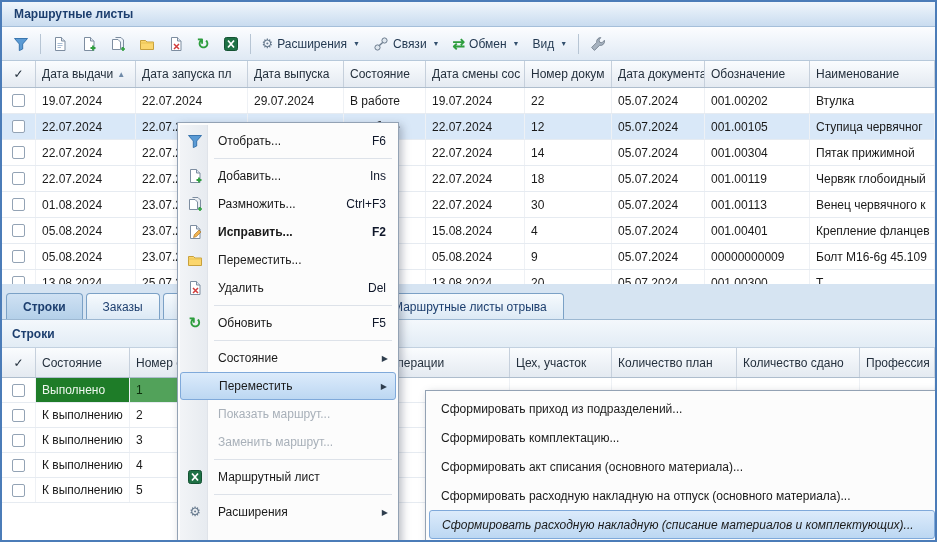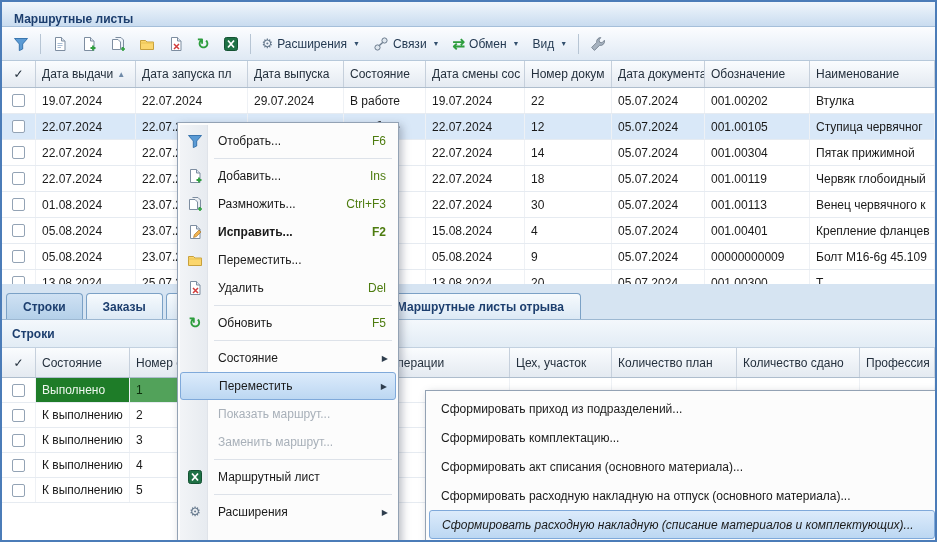--- a/index.html
+++ b/index.html
@@ -2,21 +2,21 @@
 <html><head>
 <meta charset="utf-8">
 <style>
   * { margin:0; padding:0; box-sizing:border-box; }
   body { background:#fff; font-family:"Liberation Sans", sans-serif; }
   .window { position:relative; width:937px; height:542px; border:2px solid #4b7cb8;
             background:#e9f0f8; overflow:hidden; font-size:12px; color:#1a1a1a; }
 
   
   .titlebar { height:25px; background:linear-gradient(#f0f6fc,#c9dcf0);
-              border-bottom:1px solid #a5bfda; display:flex; align-items:flex-end;
+              border-bottom:1px solid #a5bfda; display:flex; align-items:center;
               padding:0 12px; font-weight:bold; color:#1c3e6e; }
 
   
   .toolbar { height:34px; background:linear-gradient(#fcfdff,#dfe9f4);
              border-bottom:1px solid #b6c8da; display:flex; align-items:center;
              padding:0 6px; gap:3px; }
   .tbtn { height:24px; display:flex; align-items:center; gap:4px; padding:0 5px;
           border-radius:3px; color:#243a52; }
   .tsep { width:1px; height:20px; background:#b7c5d4; margin:0 3px; }
   .ico { width:16px; height:16px; display:block; }
@@ -41,21 +41,21 @@
   .cb { width:13px; height:13px; border:1px solid #93a3b5; background:#fff; border-radius:2px; }
   .w0{width:34px}.w1{width:100px}.w2{width:112px}.w3{width:96px}.w4{width:82px}
   .w5{width:99px}.w6{width:87px}.w7{width:93px}.w8{width:105px}.w9{flex:1}
 
   
   .tabstrip { position:absolute; top:282px; left:0; width:933px; height:36px;
               background:#d6e4f2; display:flex; align-items:flex-end; padding:0 4px;
               border-bottom:1px solid #9db8d2; }
   .tab { display:flex; align-items:center; height:26px; padding:0 16px; margin-right:3px;
          border:1px solid #7ba1c6; border-bottom:none; border-radius:4px 4px 0 0;
-         background:linear-gradient(#f6fafd,#dce9f5); color:#1c3e6e; white-space:nowrap;font-weight:bold; }
+         background:linear-gradient(#f6fafd,#dce9f5); color:#1c3e6e; white-space:nowrap; }
   .tab.active { background:linear-gradient(#cfe1f3,#b4d0e9); font-weight:bold; }
   .tab.far { margin-left:161px; }
 
   .band { position:absolute; top:318px; left:0; width:933px; height:28px;
           background:linear-gradient(#f4f8fc,#e2ecf5); border-bottom:1px solid #c2d1e0;
           display:flex; align-items:center; padding:0 10px; font-weight:bold; color:#1c3e6e; }
 
   
   .grid2 { position:absolute; top:346px; left:0; width:933px; height:192px;
            background:#fff; overflow:hidden; }
@@ -72,21 +72,21 @@
            background:#fcfcfc; border:1px solid #93a2b4;
            box-shadow:3px 3px 8px rgba(60,70,90,.35); z-index:50; padding:4px 2px; }
   .cmenu::before { content:""; position:absolute; left:2px; top:2px; bottom:2px; width:27px;
                    background:linear-gradient(90deg,#f2f4f7,#e7ebf0);
                    border-right:1px solid #dfe3e9; }
   .mi { position:relative; height:28px; display:flex; align-items:center;
         padding:0 10px 0 38px; z-index:1; }
   .mi .mi-ico { position:absolute; left:7px; top:50%; transform:translateY(-50%);
                 width:16px; height:16px; display:flex; align-items:center; justify-content:center; }
   .mi-label { white-space:nowrap; }
-  .mi-short { margin-left:auto; color:#4d7c0f; padding-left:18px; }
+  .mi-short { margin-left:auto; color:#0f172a; padding-left:18px; }
   .mi-arrow { position:absolute; right:8px; font-size:8px; color:#2f3e4e; }
   .mi.bold { font-weight:bold;gap:43px; }
   .mi.dis { color:#a8b0b9; }
   .mi.hl { background:linear-gradient(#dcebfb,#bcd7f2); border:1px solid #7fa9da; border-radius:3px; }
   .msep { height:1px; background:#dde2e9; margin:3px 4px 3px 34px; position:relative; z-index:1; }
 
   
   .smenu { position:absolute; left:423px; top:388px; width:514px; background:#fcfcfc;
            border:1px solid #93a2b4; box-shadow:3px 3px 8px rgba(60,70,90,.35);
            z-index:60; padding:3px; }

